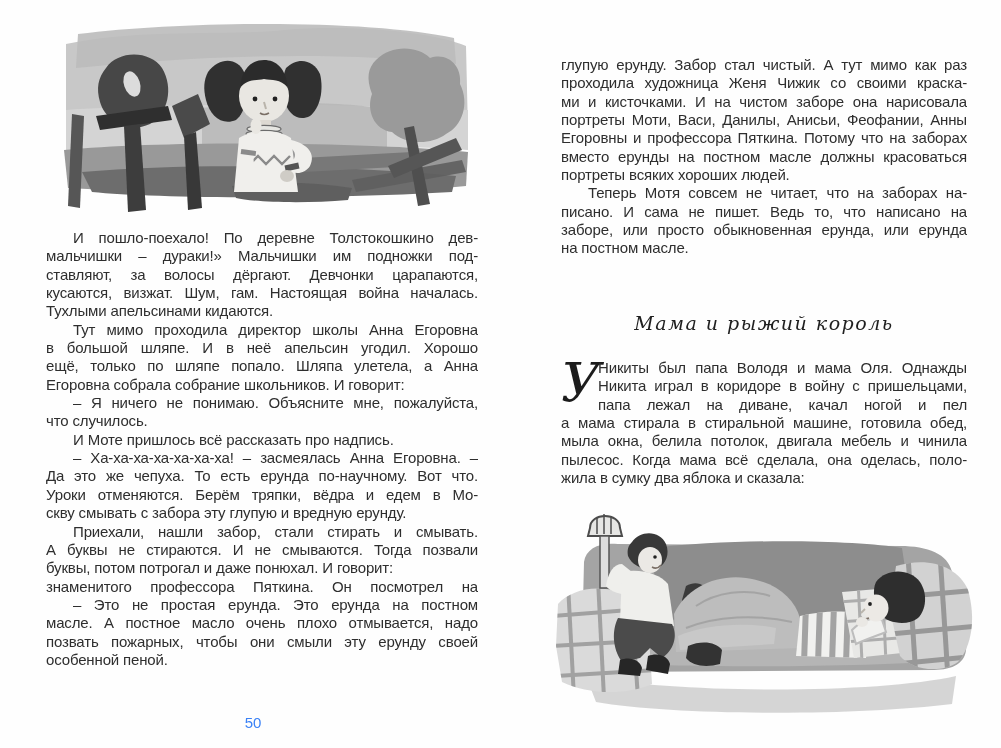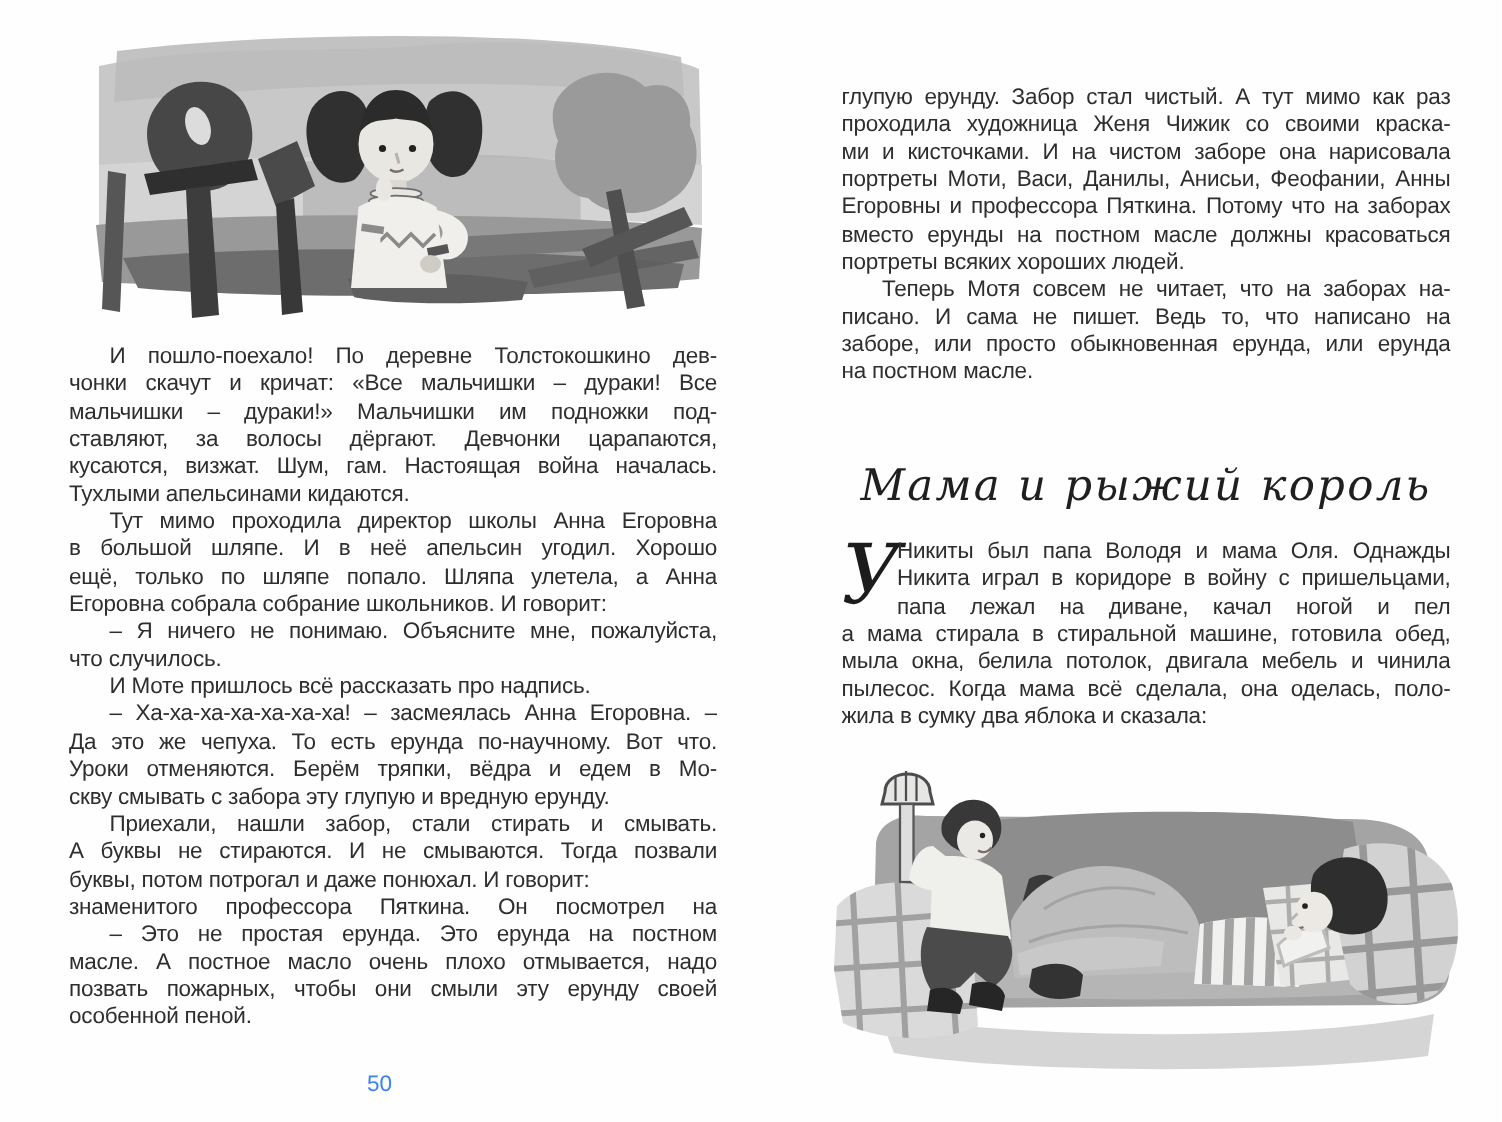--- a/index.html
+++ b/index.html
@@ -11,21 +11,21 @@
   .para { margin:0; }
   .ln { text-align:justify; text-align-last:justify; height:18.35px; overflow:hidden; }
   .ln.first { text-indent:27px; }
   .ln.last { text-align-last:left; }
   .left-text  { left:46px;  top:229px; width:432px; }
   .right-text { left:561px; top:56px;  width:406px; }
   .story-text { left:561px; top:359px; width:406px; }
   .chapter-heading {
     position:absolute; left:561px; top:300px; width:406px; height:46px;
     text-align:center; font-family:"DejaVu Serif", serif; font-style:italic;
-    font-weight:normal; font-size:29px; line-height:46px; letter-spacing:1.5px;
+    font-weight:normal; font-size:19px; line-height:46px; letter-spacing:1.5px;
     color:#1f1f1f; margin:0;
   }
   .dropcap {
     float:left; width:32px; height:36px; margin:1px 5px 0 0;
     font-family:"DejaVu Serif", serif; font-style:italic; font-weight:normal;
     font-size:55px; line-height:46px; color:#1c1c1c; text-align:left;
   }
   .pageno {
     position:absolute; left:233px; top:714px; width:40px; text-align:center;
     font-size:15px; color:#3b82f6;
@@ -88,21 +88,20 @@
         <ellipse cx="204" cy="116" rx="5.5" ry="8" fill="#e9e7e2"></ellipse>
         <path fill="#f0efec" d="M239 130 C256 134 264 144 258 156 C252 165 241 165 234 158 L241 150 C245 146 243 139 236 137 Z"></path>
         <rect x="233" y="154" width="14" height="6" fill="#555555" transform="rotate(-12 240 157)"></rect>
         <ellipse cx="235" cy="166" rx="7" ry="6" fill="#cfccc6"></ellipse>
       </g>
     </svg>
 
     <div class="textcol left-text">
       <div class="para">
           <div class="ln first">И пошло-поехало! По деревне Толстокошкино дев-</div>
-          <div class="ln">чонки скачут и кричат: «Все мальчишки – дураки! Все</div>
           <div class="ln">мальчишки – дураки!» Мальчишки им подножки под-</div>
           <div class="ln">ставляют, за волосы дёргают. Девчонки царапаются,</div>
           <div class="ln">кусаются, визжат. Шум, гам. Настоящая война началась.</div>
           <div class="ln last">Тухлыми апельсинами кидаются.</div>
         </div>
       <div class="para">
           <div class="ln first">Тут мимо проходила директор школы Анна Егоровна</div>
           <div class="ln">в большой шляпе. И в неё апельсин угодил. Хорошо</div>
           <div class="ln">ещё, только по шляпе попало. Шляпа улетела, а Анна</div>
           <div class="ln last">Егоровна собрала собрание школьников. И говорит:</div>

